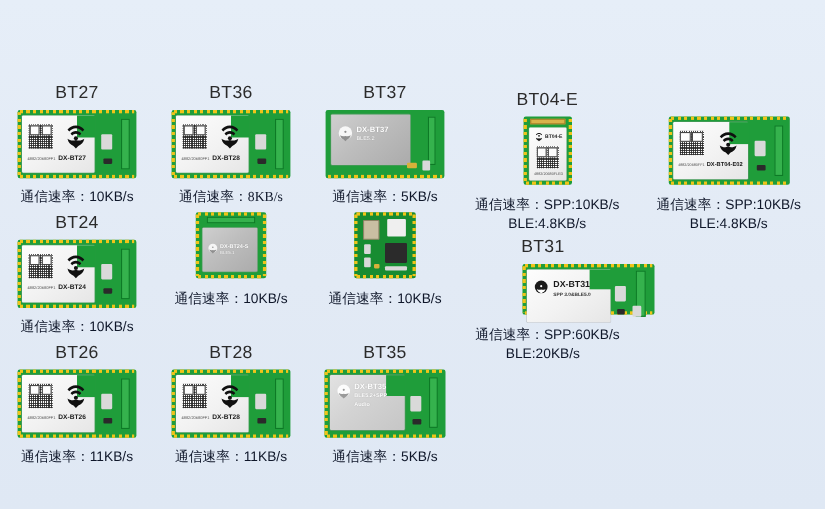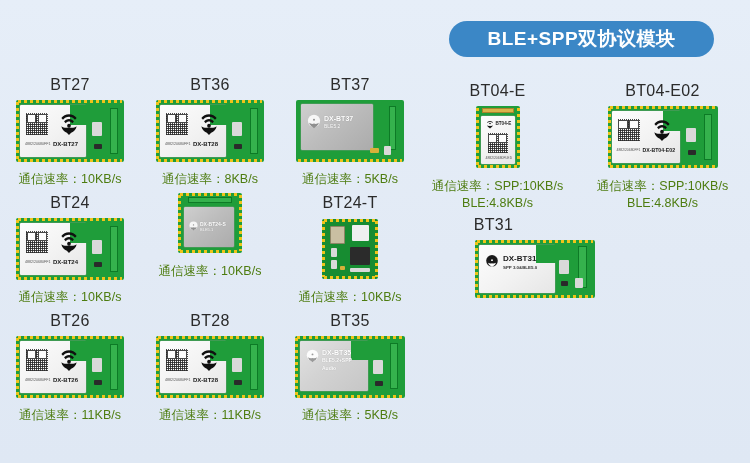--- a/index.html
+++ b/index.html
@@ -41,21 +41,21 @@
     display: flex; flex-direction: column; align-items: center;
     position: relative;
   }
   .left-grid .cell { width: 140px; }
 
   .mod-title {
     font-size: 16px; color: #2b2b2b; letter-spacing: .3px;
     height: 26px; line-height: 26px;
   }
   .cap {
-    font-size: 12.5px; color: #4d7c0f; text-align: center;
+    font-size: 12.5px; color: #0f172a; text-align: center;
     line-height: 17px; white-space: nowrap;
   }
   .cap .sub { display: block; }
 
   
   .board { position: relative; margin-top: 2px; }
 
   
   .pcb {
     position: absolute; inset: 0;
@@ -145,23 +145,20 @@
     white-space: nowrap;
     line-height: 1.05;
   }
   .silk.tiny { color: #555; font-weight: normal; }
   .silk.onsilver { color: #ffffff; text-shadow: 0 0 1px rgba(0,0,0,.25); }
 </style>
 </head>
 <body>
 
 <div class="headers">
-  <div class="pill pill-2">
-    <span>BLE+SPP双协议模块</span>
-  </div>
 </div>
 
 <div class="left-grid">
 
   <div class="row" style="height:118px;">
 
     <div class="cell">
       <div class="mod-title">BT27</div>
       <div class="board" style="width:108px;height:62px;">
         <div class="pcb"></div>
@@ -211,21 +208,21 @@
               <path d="M20 28c-5 2-10 1-14-2 1 6 5 10 10 12l4 4 4-4c5-2 9-6 10-12-4 3-9 4-14 2z"></path>
             </g>
               </svg>
           </div>
           <div class="silk tiny" style="left:5px;top:38px;font-size:3.6px;">4882/20680FF1</div>
           <div class="silk" style="left:33px;top:36px;font-size:6px;">DX-BT28</div>
         </div>
         <div class="comp pad" style="left:76px;top:22px;width:10px;height:14px;"></div>
         <div class="comp" style="left:78px;top:44px;width:8px;height:5px;"></div>
       </div>
-      <div class="cap" style="margin-top:9px;">通信速率：8KB/s</div>
+      <div class="cap" style="margin-top:9px;font-family:Liberation Serif, serif;">通信速率：8KB/s</div>
     </div>
 
     <div class="cell">
       <div class="mod-title">BT37</div>
       <div class="board" style="width:108px;height:62px;">
         <div class="pcb"></div>
         <div class="pads-bottom"></div>
         <div class="ant-strip" style="right:8px;top:6px;width:7px;height:44px;"></div>
         <div class="shield silver" style="left:5px;top:4px;width:72px;height:46px;">
           <div class="logo" style="left:6px;top:10px;width:14px;height:15px;color:#f2f2f2;">
@@ -298,21 +295,20 @@
               </svg>
           </div>
           <div class="silk onsilver" style="left:16px;top:15px;font-size:5px;">DX-BT24-S</div>
           <div class="silk onsilver" style="left:16px;top:21px;font-size:4px;font-weight:normal;">BLE5.1</div>
         </div>
       </div>
       <div class="cap" style="margin-top:10px;">通信速率：10KB/s</div>
     </div>
 
     <div class="cell">
-      <div class="mod-title">BT24-T</div>
       <div class="board" style="width:56px;height:60px;margin-top:3px;">
         <div class="pcb dark"></div>
         <div class="pads-top"></div>
         <div class="pads-bottom"></div>
         <div class="pads-left"></div>
         <div class="pads-right"></div>
         <div class="comp silvery" style="left:8px;top:7px;width:15px;height:18px;background:#c9bfa2;border:1px solid #8d8566;"></div>
         <div class="comp pad" style="left:30px;top:6px;width:17px;height:16px;background:#efefef;"></div>
         <div class="comp" style="left:28px;top:28px;width:20px;height:18px;background:#2b2b2b;"></div>
         <div class="comp pad" style="left:9px;top:29px;width:6px;height:9px;"></div>
@@ -444,21 +440,20 @@
           <div class="silk tiny" style="left:5px;top:41px;font-size:3.4px;">4882/20680FLED</div>
         </div>
       </div>
       <div class="cap" style="margin-top:10px;">
         <span>通信速率：SPP:10KB/s</span>
         <span class="sub">BLE:4.8KB/s</span>
       </div>
     </div>
 
     <div class="cell" style="width:175px;">
-      <div class="mod-title">BT04-E02</div>
       <div class="board" style="width:110px;height:62px;">
         <div class="pcb"></div>
         <div class="pads-top"></div>
         <div class="pads-bottom"></div>
         <div class="pads-left"></div>
         <div class="ant-strip" style="right:6px;top:8px;width:8px;height:46px;"></div>
         <div class="shield" style="left:4px;top:5px;width:68px;height:52px;">
           <div class="notch"></div>
           <div class="qr" style="left:6px;top:8px;width:22px;height:22px;"></div>
           <div class="logo" style="left:39px;top:7px;width:22px;height:24px;">
@@ -505,15 +500,19 @@
             </g>
               </svg>
           </div>
           <div class="silk" style="left:24px;top:10px;font-size:8px;">DX-BT31</div>
           <div class="silk tiny" style="left:24px;top:21px;font-size:4.4px;font-weight:bold;color:#333;">SPP 3.0&amp;BLE5.0</div>
         </div>
         <div class="comp pad" style="left:84px;top:20px;width:10px;height:14px;"></div>
         <div class="comp" style="left:86px;top:41px;width:7px;height:5px;"></div>
         <div class="comp pad" style="left:100px;top:38px;width:8px;height:10px;"></div>
       </div>
+      <div class="cap" style="margin-top:10px;width:100%;padding-right:40px;">
+        <span>通信速率：SPP:60KB/s</span>
+        <span class="sub">BLE:20KB/s</span>
+      </div>
     </div>
   </div>
 </div>
 
 </body></html>

